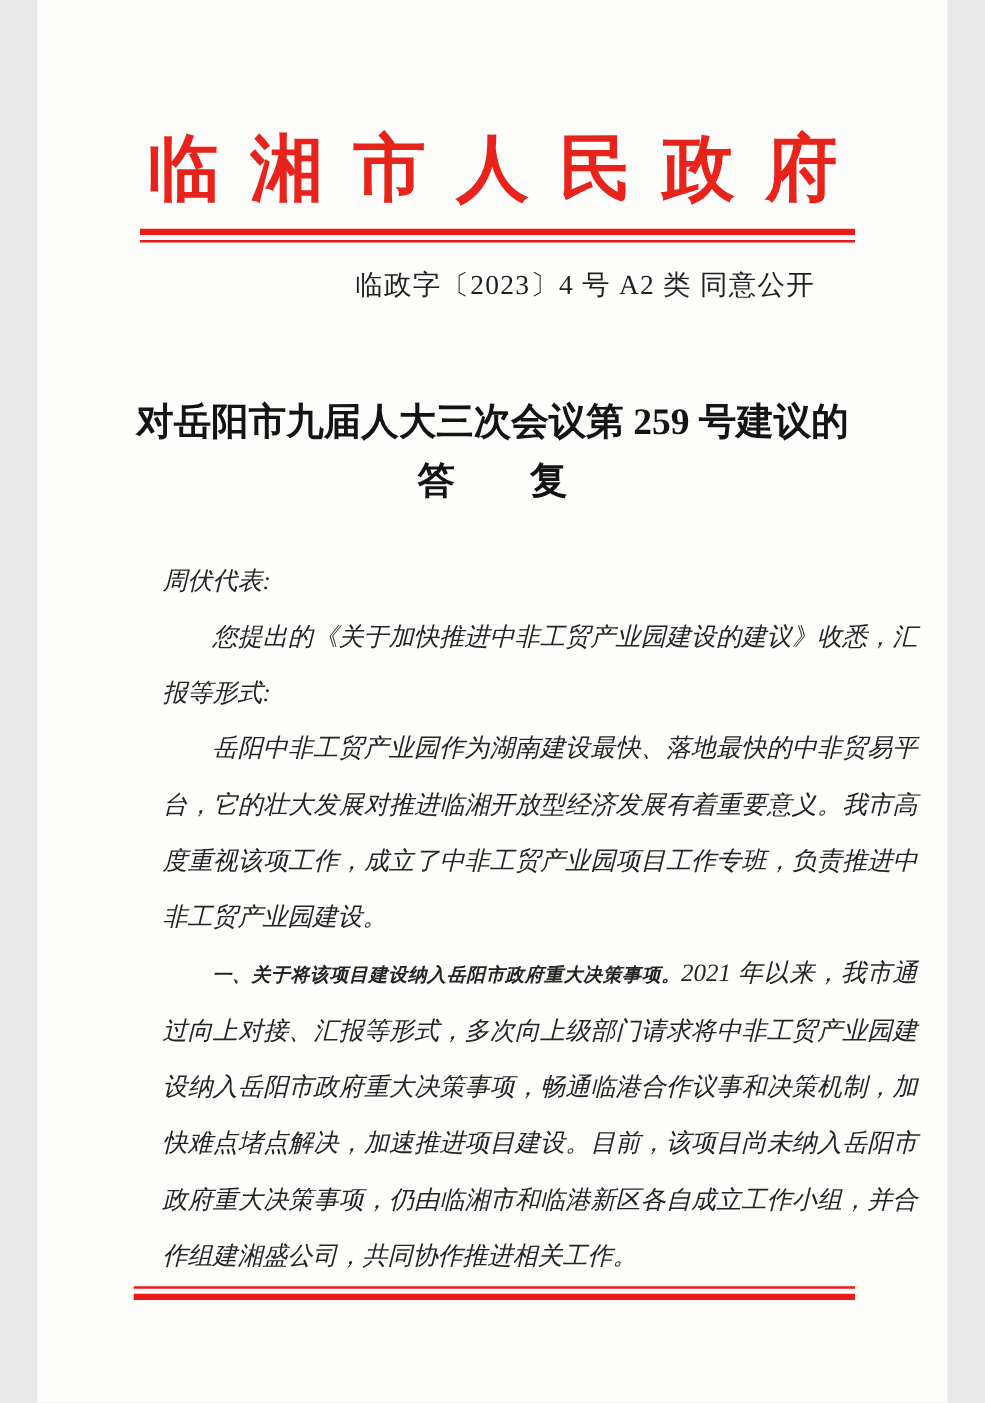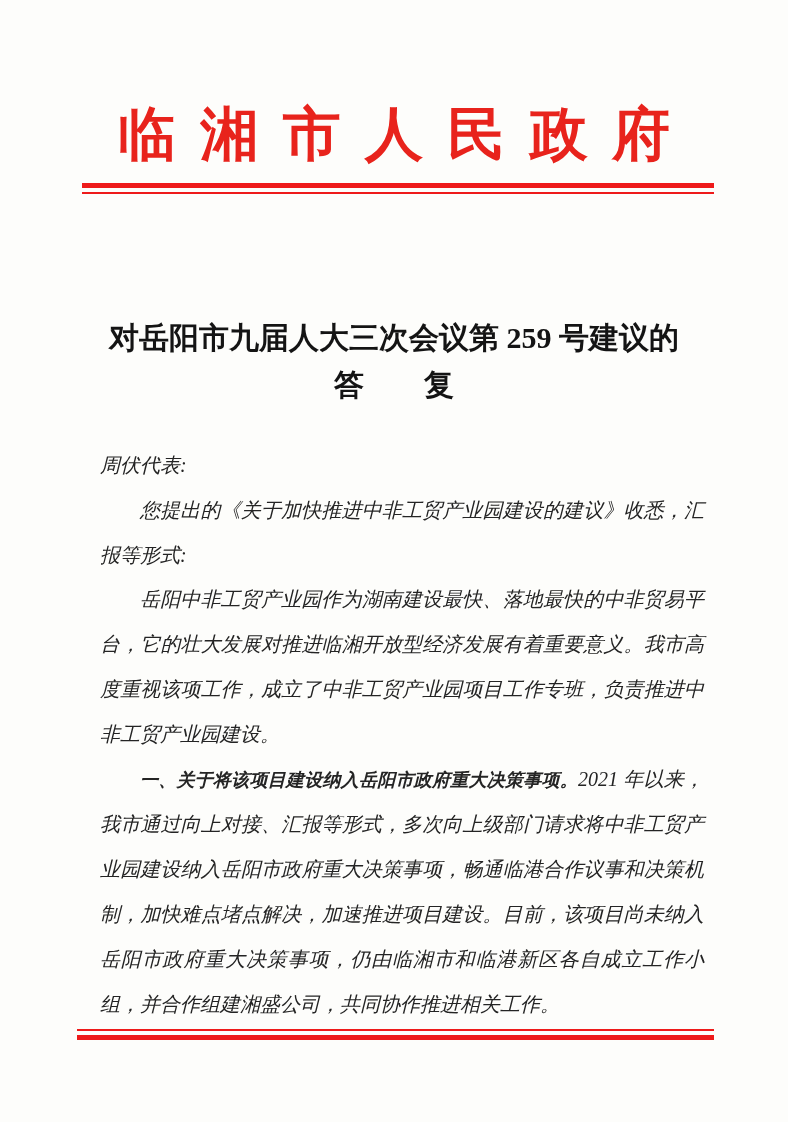--- a/index.html
+++ b/index.html
@@ -2,21 +2,21 @@
 <html><head>
 <meta charset="utf-8">
 <style>
   html, body {
     margin: 0;
     padding: 0;
     background: #e9e9e9;
   }
   .page {
     position: relative;
-    width: 788px;
+    width: 728px;
     height: 1122px;
     margin: 0 auto;
     background: #fdfdfb;
     overflow: hidden;
     font-family: "Liberation Serif", "DejaVu Serif", serif;
   }
   
   .agency {
     position: absolute;
     top: 100px;
@@ -89,35 +89,36 @@
   }
   .para {
     text-indent: 2em;
   }
   .salutation {
     text-indent: 0;
   }
   .bold-lead {
     font-weight: bold;
     font-family: "Liberation Sans", "DejaVu Sans", sans-serif;
-    font-size: 18px;
+    font-size: 15px;
   }
 </style>
 </head>
 <body>
 
 <div class="page">
 
   <h1 class="agency">临湘市人民政府</h1>
 
   <div class="rule rule-top">
     <div class="bar-thick"></div>
     <div class="bar-thin"></div>
   </div>
 
+  <div class="doc-no">临政字〔2023〕4 号 A2 类 同意公开</div>
 
   <h2 class="doc-title">
     <div>对岳阳市九届人大三次会议第 259 号建议的</div>
     <div>答　　复</div>
   </h2>
 
   <div class="body-text">
     <p class="salutation">周伏代表:</p>
 
     <p class="para">您提出的《关于加快推进中非工贸产业园建设的建议》收悉，汇报等形式:</p>

